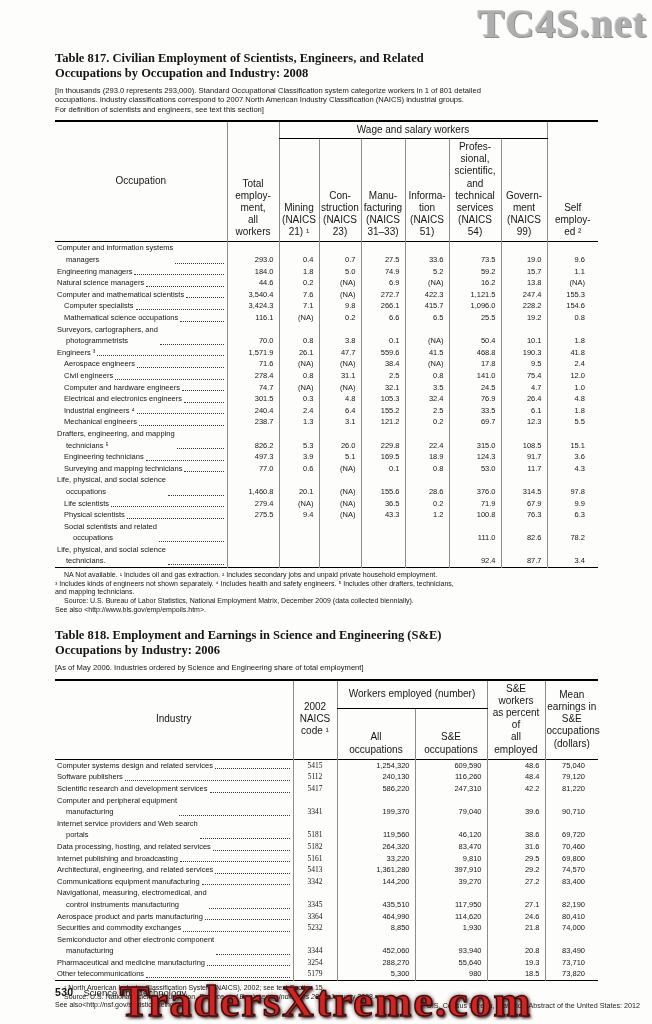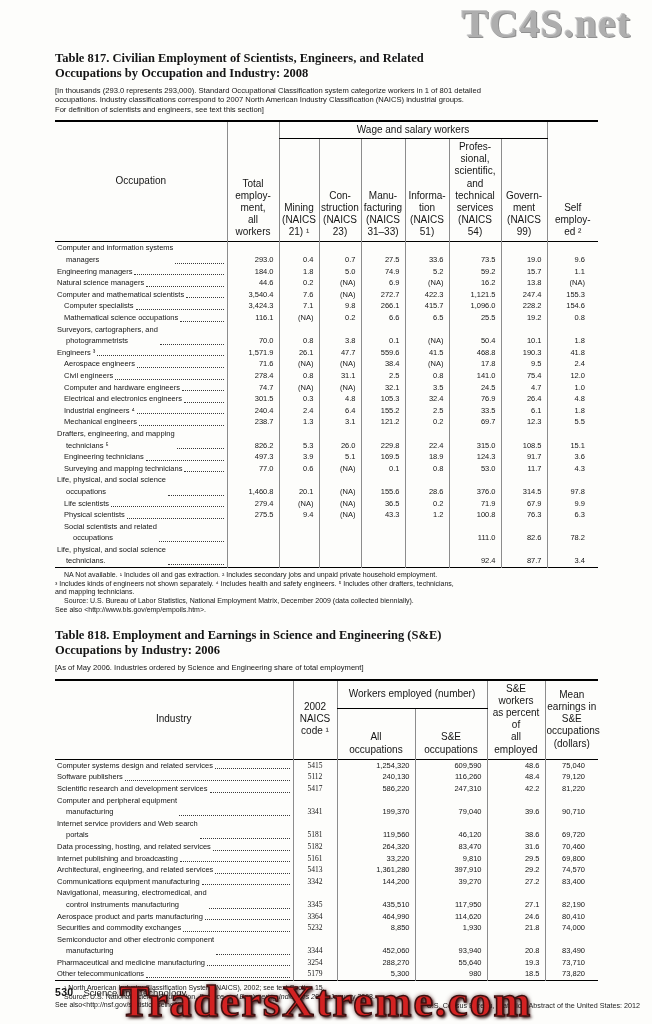--- a/index.html
+++ b/index.html
@@ -37,21 +37,21 @@
   .fn.flush { text-indent:0; }
   .it { font-style:italic; }
   .sec-818 { margin-top:14px; }
 
   .footer-left { position:absolute; left:55px; bottom:24px; }
   .pageno { font-size:10.5px; font-weight:bold; letter-spacing:0.3px; }
   .section-name { font-size:9.5px; margin-left:10px; }
   .pub { position:absolute; right:12px; bottom:14px; font-size:7.2px; color:#222; }
 
   .wm { pointer-events:none; }
-  .wm-top { position:absolute; top:0; right:21px;
+  .wm-top { position:absolute; top:0; right:5px;
             font-family:"Liberation Serif","DejaVu Serif",serif; font-weight:bold;
             font-size:40px; color:#aeaeae; letter-spacing:1px;
             text-shadow:1px 1px 0 #8f8f8f, -1px -1px 0 #c9c9c9; }
   .wm-mid { position:absolute; top:480px; left:194px; font-weight:bold; font-size:29px;
             color:#c41111; letter-spacing:1.5px;
             text-shadow:-1px -1px 1px #fff, 1px -1px 1px #fff, -1px 1px 1px #fff,
                         1px 1px 1px #fff, 0 0 5px #ffd9d9; }
   .wm-bottom { position:absolute; bottom:-3px; left:50%; transform:translateX(-50%);
                font-family:"Liberation Serif","DejaVu Serif",serif; font-weight:bold;
                font-size:44px; color:#d32222; letter-spacing:2px; white-space:nowrap;

